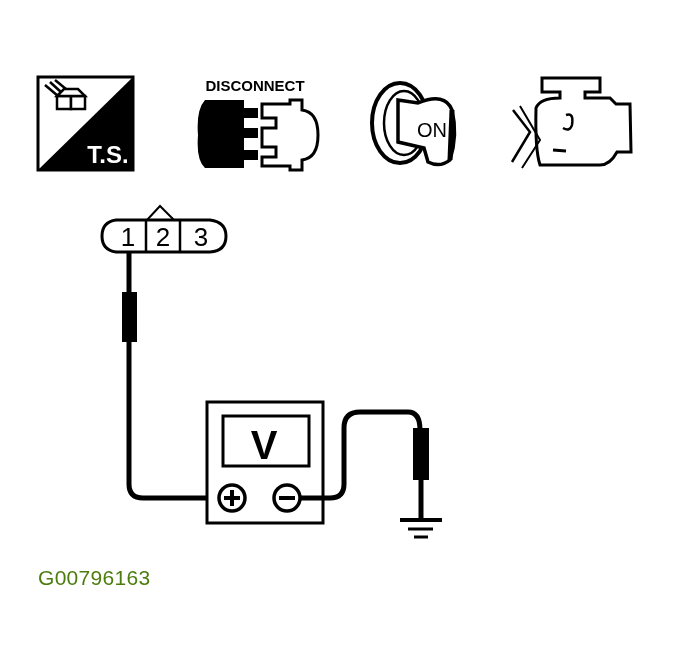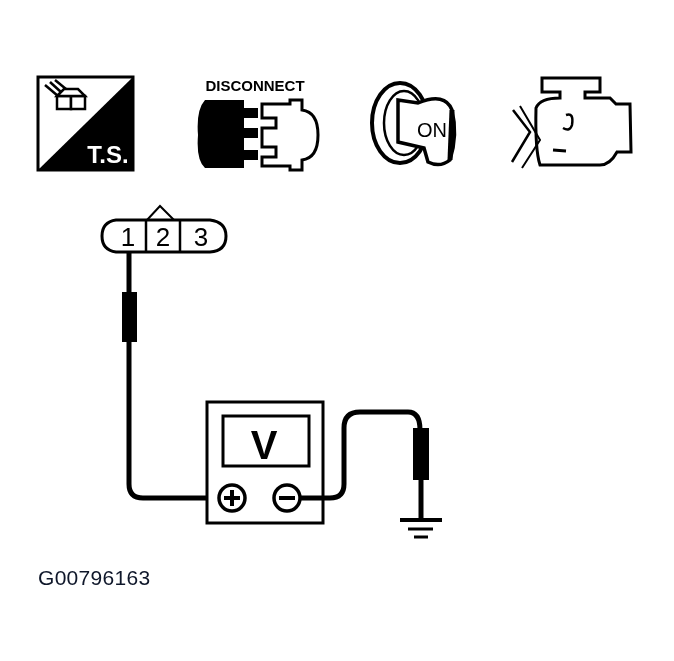--- a/index.html
+++ b/index.html
@@ -1,18 +1,18 @@
 <!DOCTYPE html>
 <html><head>
 <meta charset="utf-8">
 <style>
   html, body { margin: 0; padding: 0; background: #ffffff; }
   body { width: 674px; height: 661px; position: relative; overflow: hidden; }
   #stage { position: absolute; left: 0; top: 0; width: 674px; height: 661px; }
-  .lbl { position: absolute; font-family: "Liberation Sans", sans-serif; color: #0f172a; text-align: right; }
+  .lbl { position: absolute; font-family: "Liberation Sans", sans-serif; color: #4d7c0f; text-align: right; }
   #code { left: 38px; top: 566px; font-size: 21px; letter-spacing: 0.3px; }
   svg text { font-family: "Liberation Sans", sans-serif; }
 </style>
 </head>
 <body>
 
 <div id="stage">
 <svg width="674" height="661" viewBox="0 0 674 661" xmlns="http://www.w3.org/2000/svg">
 
   <g>

